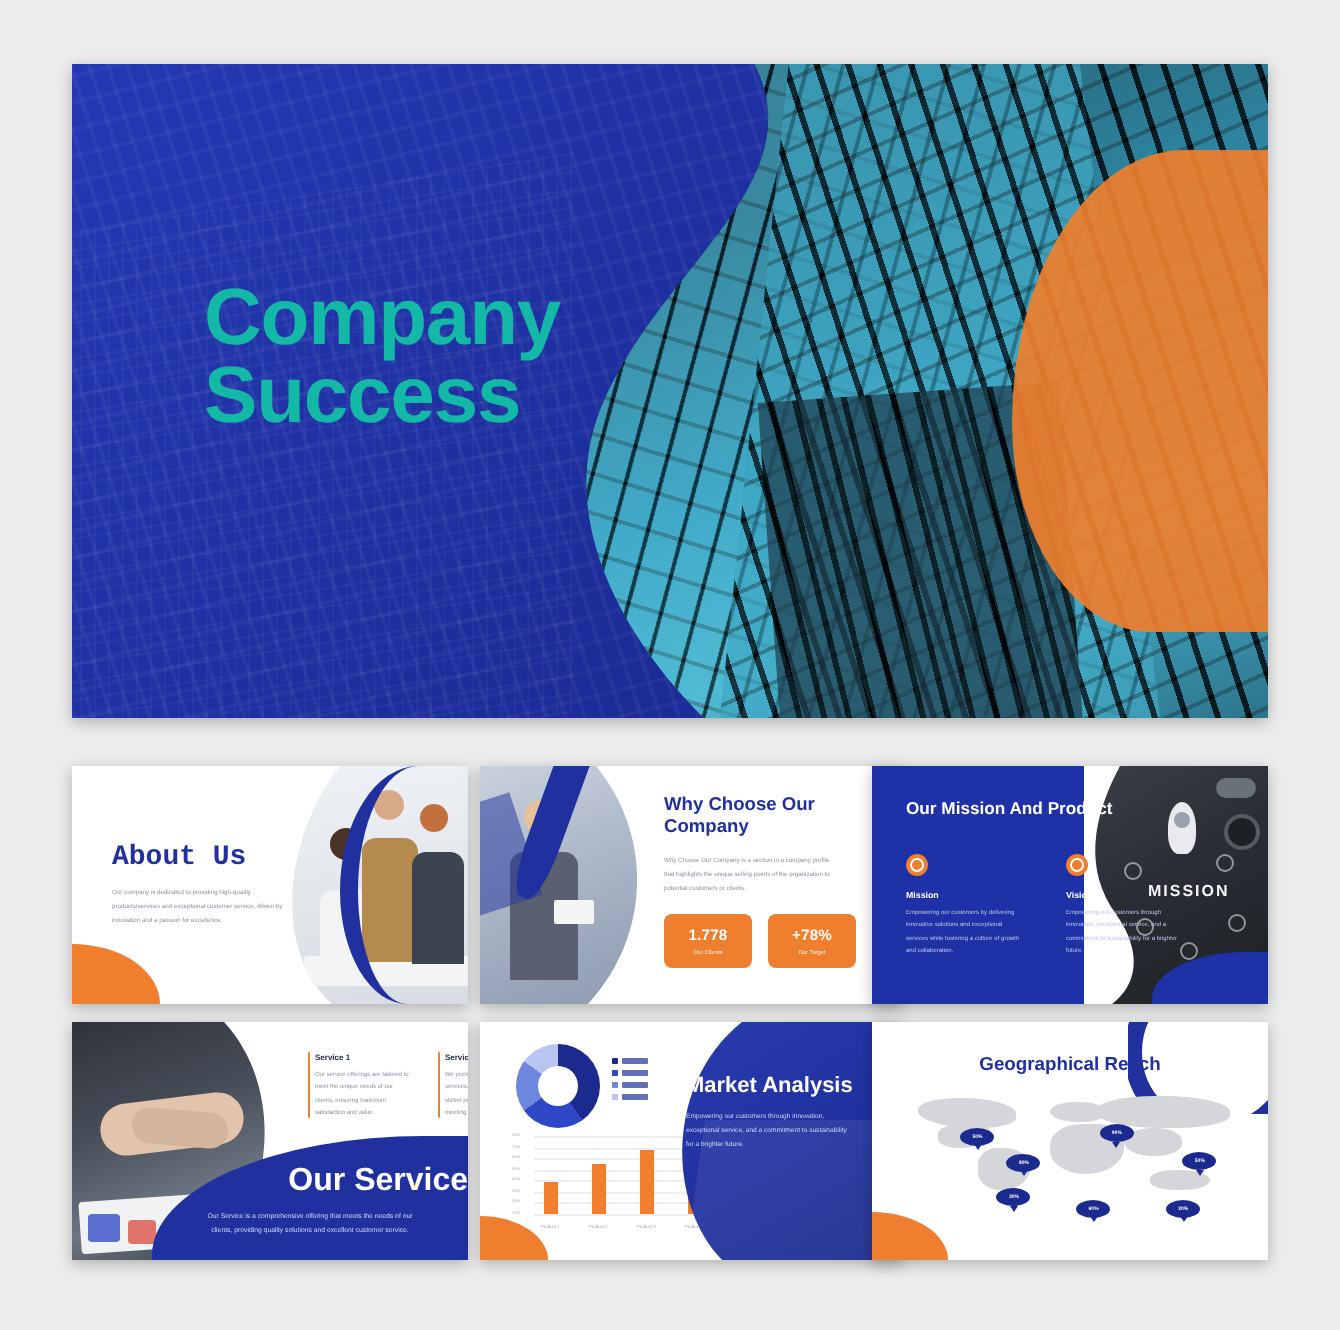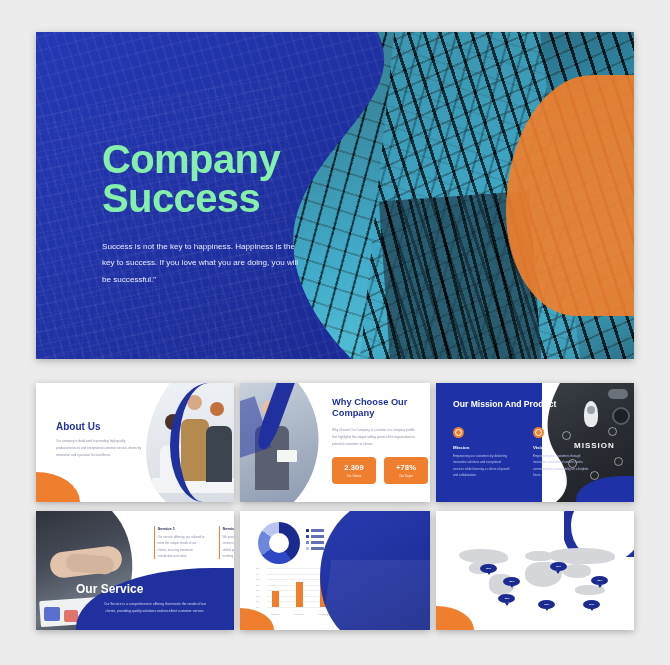--- a/index.html
+++ b/index.html
@@ -49,47 +49,47 @@
       repeating-linear-gradient(66deg, rgba(0,0,0,.68) 0 3px, rgba(76,186,214,.4) 3px 15px),
       repeating-linear-gradient(-30deg, rgba(0,0,0,.55) 0 2px, rgba(24,116,150,.3) 2px 16px);
     transform:rotate(6deg);}
   .glassDark{position:absolute;left:34%;bottom:-5%;width:40%;height:55%;
     background:repeating-linear-gradient(80deg, rgba(0,0,0,.8) 0 3px, rgba(30,60,76,.7) 3px 12px);
     transform:rotate(-4deg);}
   .hero-orange{position:absolute;right:0;top:13%;width:34%;height:74%;
     background:#ef7f2e;opacity:.92;
     border-top-left-radius:72% 60%;border-bottom-left-radius:58% 46%;}
   .hero-text{position:absolute;left:66px;top:108px;width:290px;z-index:6;}
-  .hero-title{color:#86efac;font-size:40px;line-height:.97;font-weight:700;
+  .hero-title{color:#14b8a6;font-size:40px;line-height:.97;font-weight:700;
     letter-spacing:-.6px;margin:0;}
   .hero-sub{color:#e7eaf8;font-size:8.1px;line-height:2.05;margin-top:21px;
     max-width:206px;}
 
   
   .r2{top:383px;height:119px;}
   .r3{top:511px;height:119px;}
   .cL{left:36px;width:198px;}
-  .cM{left:240px;width:190px;}
+  .cM{left:240px;width:190px;padding-left:21px;}
   .cR{left:436px;width:198px;}
 
   .h-navy{color:#20319f;font-weight:700;}
   .tiny{font-size:3.1px;line-height:2.25;color:#8a8fa6;}
 
   
   .au-orange{position:absolute;left:0;bottom:0;width:44px;height:30px;
     background:#ef7f2e;border-top-right-radius:100% 100%;}
   .au-photo{position:absolute;right:0;top:0;width:98px;height:119px;
     -webkit-clip-path: path('M 34 0 L 98 0 L 98 119 L 30 119 C 0 92 6 36 34 0 Z');
     clip-path: path('M 34 0 L 98 0 L 98 119 L 30 119 C 0 92 6 36 34 0 Z');
     background:linear-gradient(175deg,#eef1f5 0%,#e3e7ec 52%,#d8dde3 100%);overflow:hidden;}
   .au-arc{position:absolute;right:0;top:0;width:64px;height:119px;
     border-left:9px solid #20319f;border-radius:72% 0 0 62%/62% 0 0 56%;
     box-sizing:border-box;}
   .au-txt{position:absolute;left:20px;top:38px;width:86px;}
-  .au-txt h3{margin:0 0 6px 0;font-size:10px;}
+  .au-txt h3{margin:0 0 6px 0;font-size:14px;font-family:Liberation Mono, monospace;}
 
   
   .pp{position:absolute;border-radius:50%;}
   .pbody{position:absolute;border-radius:7px 7px 0 0;}
   .desk{position:absolute;left:16%;bottom:9px;width:86%;height:15px;
     background:#f4f5f7;border-radius:2px;}
 
   
   .wc-photo{position:absolute;left:0;top:0;width:84px;height:119px;
     -webkit-clip-path: path('M 0 0 L 58 0 C 86 34 86 84 54 119 L 0 119 Z');
@@ -141,21 +141,21 @@
     clip-path: path('M 0 0 L 76 0 C 104 30 104 86 70 119 L 0 119 Z');
     background:linear-gradient(160deg,#2f333c 0%,#474d59 38%,#6d7582 68%,#30353d 100%);overflow:hidden;}
   .os-hand{position:absolute;left:14px;top:38px;width:72px;height:26px;
     background:#e2c3ab;border-radius:13px;transform:rotate(-7deg);}
   .os-hand2{position:absolute;left:30px;top:44px;width:48px;height:18px;
     background:#d3b49c;border-radius:10px;transform:rotate(5deg);}
   .os-docs{position:absolute;left:4px;bottom:5px;width:62px;height:26px;
     background:#f0f1f3;border-radius:2px;transform:rotate(-4deg);}
   .os-blue{position:absolute;right:0;bottom:0;width:158px;height:62px;
     background:#20319f;border-top-left-radius:86% 96%;}
-  .os-blue h3{margin:0;color:#fff;font-size:12px;font-weight:700;text-align:left;
+  .os-blue h3{margin:0;color:#fff;font-size:16px;font-weight:700;text-align:right;
     padding-top:14px;}
   .os-blue p{margin:5px auto 0;color:#d3d9f2;font-size:3.4px;line-height:2.1;
     text-align:center;width:104px;}
   .svc-wrap{position:absolute;left:118px;top:15px;display:flex;gap:13px;}
   .svc{display:flex;gap:3px;width:52px;}
   .svc-bar{width:1.6px;background:#ef7f2e;border-radius:1px;}
   .svc h5{margin:0 0 3px 0;font-size:4px;color:#222a4f;font-weight:700;}
   .svc p{margin:0;font-size:3px;line-height:2.1;color:#8a8fa6;}
 
   
@@ -216,21 +216,20 @@
       <div class="glassB"></div>
       <div class="glassDark"></div>
       <div class="hero-orange"></div>
     </div>
 
     <div class="hero-text">
       <h1 class="hero-title">
         <span>Company</span><br>
         <span>Success</span>
       </h1>
-      <div class="hero-sub">Success is not the key to happiness. Happiness is the key to success. If you love what you are doing, you will be successful."</div>
     </div>
   </div>
 
   <div class="slide r2 cL">
     <div class="au-orange"></div>
 
     <div class="au-photo">
       <div class="desk"></div>
       <div class="pp" style="left:30%;top:26%;width:16px;height:16px;background:#4a3326;"></div>
       <div class="pbody" style="left:24%;top:52%;width:28px;height:48px;background:#f2f3f5;"></div>
@@ -256,21 +255,21 @@
       <div class="wc-stripe"></div>
     </div>
 
     <div class="wc-txt">
       <h3 class="h-navy">Why Choose Our Company</h3>
       <p class="tiny">Why Choose Our Company is a section in a company profile that highlights the unique selling points of the organization to potential customers or clients.</p>
     </div>
 
     <div class="stats">
       <div class="stat">
-        <b>2.309</b>
+        <b>1.778</b>
         <span>Our Clients</span>
       </div>
       <div class="stat">
         <b>+78%</b>
         <span>Our Target</span>
       </div>
     </div>
   </div>
 
   <div class="slide r2 cR" id="mv">
@@ -390,26 +389,31 @@
           <div class="bar" style="left: 64px; height: 32.4px; background: rgb(239, 127, 46);"></div>
           <div class="blab" style="left: 67.2px;">Product 3</div>
           <div class="bar" style="left: 88px; height: 35.1px; background: rgb(239, 127, 46);"></div>
           <div class="blab" style="left: 91.2px;">Product 4</div>
         </div>
     </div>
 
     <div class="ma-blue">
       <div class="ma-lap"></div>
     </div>
+    <div class="ma-txt">
+      <h3>Market Analysis</h3>
+      <p>Empowering our customers through innovation, exceptional service, and a commitment to sustainability for a brighter future.</p>
+    </div>
     <div class="ma-orange"></div>
   </div>
 
   <div class="slide r3 cR">
     <div class="gr-arc"></div>
     <div class="gr-orange"></div>
+    <div class="gr-head">Geographical Reach</div>
     <div class="map" id="world-map">
         <div class="land" style="left: 4%; top: 6%; width: 30%; height: 20%; border-radius: 40% 55% 35% 60%;"></div>
         <div class="land" style="left: 10%; top: 24%; width: 16%; height: 16%; border-radius: 45% 35% 60% 40%;"></div>
         <div class="land" style="left: 22%; top: 40%; width: 16%; height: 30%; border-radius: 40% 50% 55% 45%;"></div>
         <div class="land" style="left: 44%; top: 8%; width: 16%; height: 14%; border-radius: 50% 45% 40% 55%;"></div>
         <div class="land" style="left: 58%; top: 4%; width: 40%; height: 22%; border-radius: 45% 50% 40%;"></div>
         <div class="land" style="left: 44%; top: 24%; width: 22%; height: 34%; border-radius: 45% 40% 55% 50%;"></div>
         <div class="land" style="left: 66%; top: 26%; width: 18%; height: 20%; border-radius: 50% 45% 45% 50%;"></div>
         <div class="land" style="left: 74%; top: 56%; width: 18%; height: 14%; border-radius: 45% 55% 50% 45%;"></div>
         <div class="pin" title="North America West" style="left: 17%; top: 26%;">50%</div>

